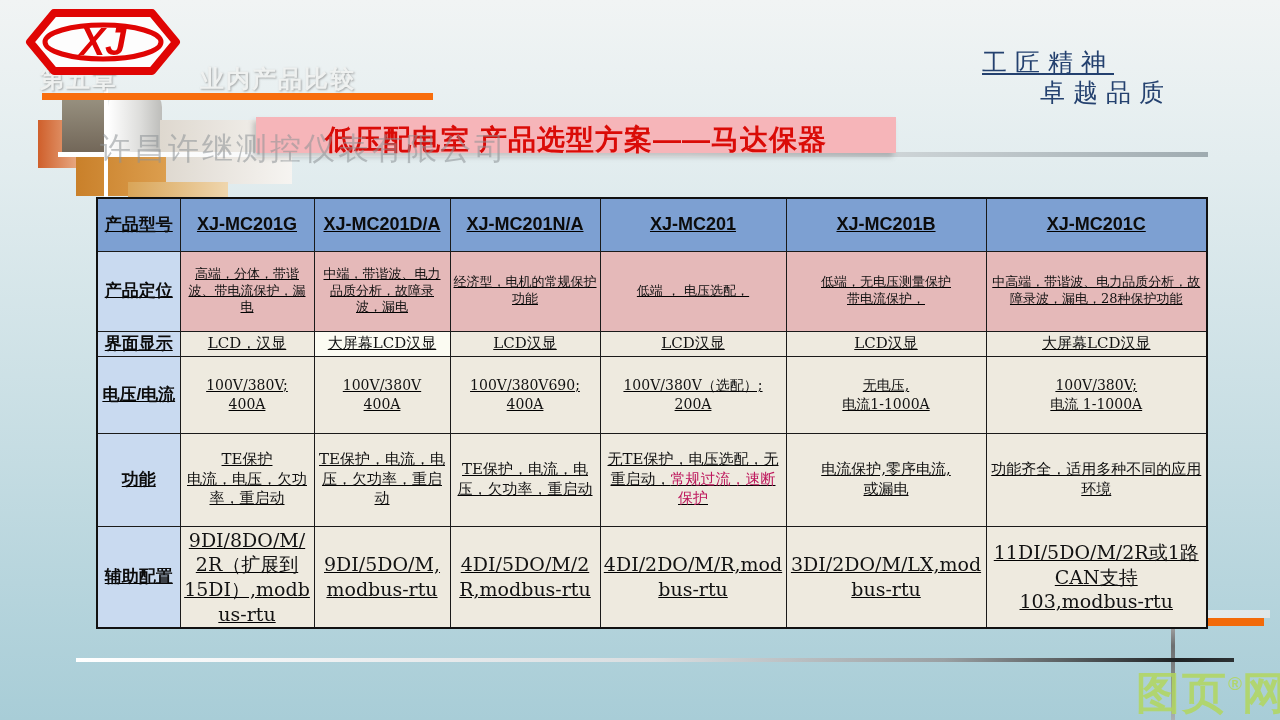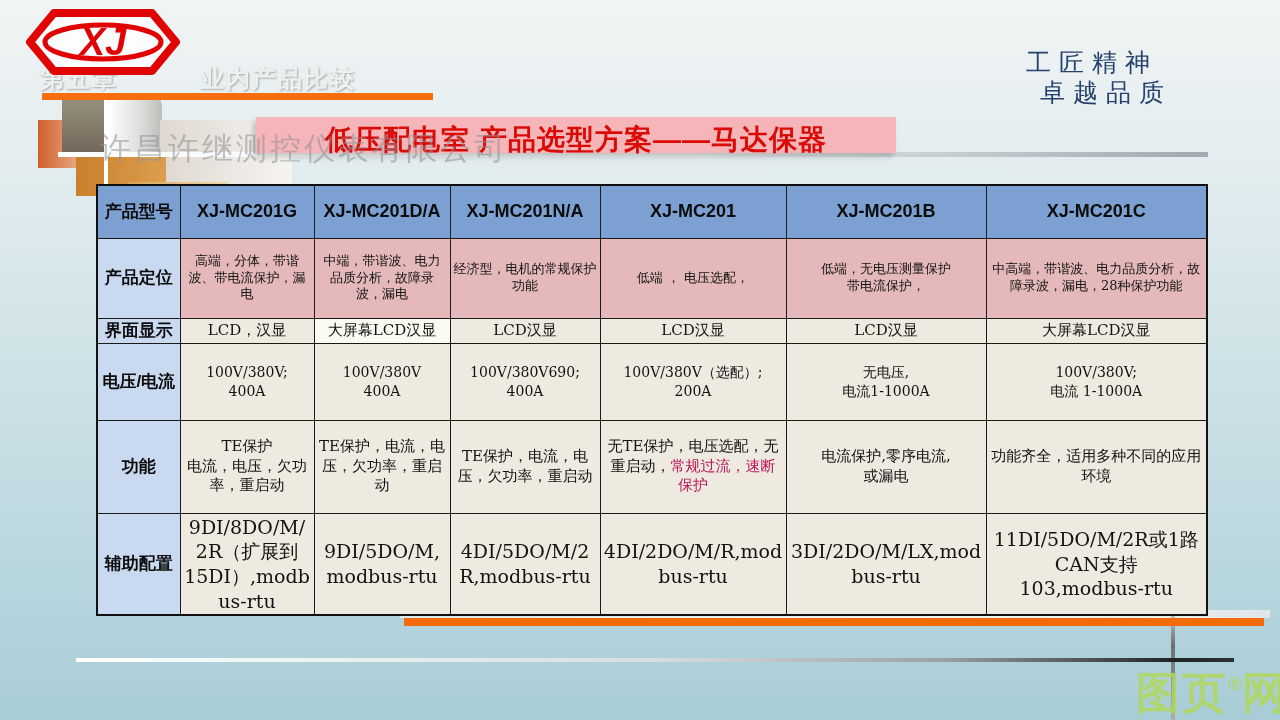--- a/index.html
+++ b/index.html
@@ -13,21 +13,21 @@
 
   
   .chapter-text{top:63px;font-size:24px;font-weight:bold;color:#eff1f0;
     text-shadow:1px 1px 2px rgba(110,110,110,.55);letter-spacing:2px;z-index:3;}
   #chapter{left:40px;}
   #section{left:200px;}
   #orange-line-top{left:42px;top:93px;width:391px;height:7px;background:#f86d0d;z-index:3;}
 
   
   .slogan{color:#24416f;font-size:25px;letter-spacing:8px;z-index:3;font-weight:500;}
-  #slogan1{left:1026px;top:46px;}
+  #slogan1{left:982px;top:46px;text-decoration:underline;}
   #slogan2{left:1040px;top:76px;}
 
   
   .blk{z-index:1;}
   #blk-red{left:38px;top:120px;width:62px;height:48px;
     background:linear-gradient(90deg,#cf5f2b,#eab08b 70%,#f6dfce);}
   #blk-gray{left:62px;top:99px;width:46px;height:58px;
     background:linear-gradient(180deg,#97907f,#6f6355);}
   #blk-cyl{left:108px;top:95px;width:54px;height:88px;border-radius:8px/12px;
     background:linear-gradient(90deg,#ffffff,#dddddb 60%,#bdbdba);}
@@ -43,21 +43,21 @@
 
   
   #banner{left:256px;top:117px;width:640px;height:36px;background:#f6b5b9;z-index:3;
     box-shadow:-3px 4px 5px rgba(90,90,90,.3);}
   #banner-title{width:100%;text-align:center;line-height:46px;font-size:28px;font-weight:bold;
     color:#da0b07;letter-spacing:1px;}
   #company-watermark{left:100px;top:128px;width:720px;font-size:31px;font-weight:500;
     color:rgba(140,146,150,.55);letter-spacing:3px;z-index:4;white-space:nowrap;}
 
   
-  #table-wrap{left:96px;top:184px;z-index:5;}
+  #table-wrap{left:96px;top:197px;z-index:5;text-decoration:underline;}
   table{border-collapse:collapse;table-layout:fixed;width:1110px;background:#eeeadf;}
   th,td{border:1px solid #1a1a1a;text-align:center;vertical-align:middle;
     padding:1px 3px;overflow:hidden;}
   table{border:2px solid #111;}
   thead th{background:#7da0d2;font-size:18px;font-weight:bold;color:#0c0c0c;
     font-family:"Liberation Sans",sans-serif;}
   thead th:first-child{font-size:17px;}
   tbody th{background:#c9daf0;font-size:17px;font-weight:bold;color:#0c0c0c;
     word-break:break-all;line-height:1.25;font-family:"Liberation Sans",sans-serif;margin-left:15px;}
   td{font-family:"DejaVu Serif","Liberation Serif",serif;color:#121212;

